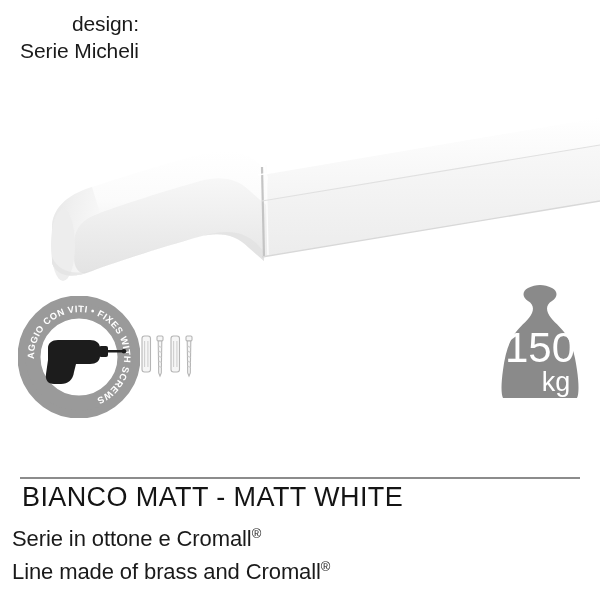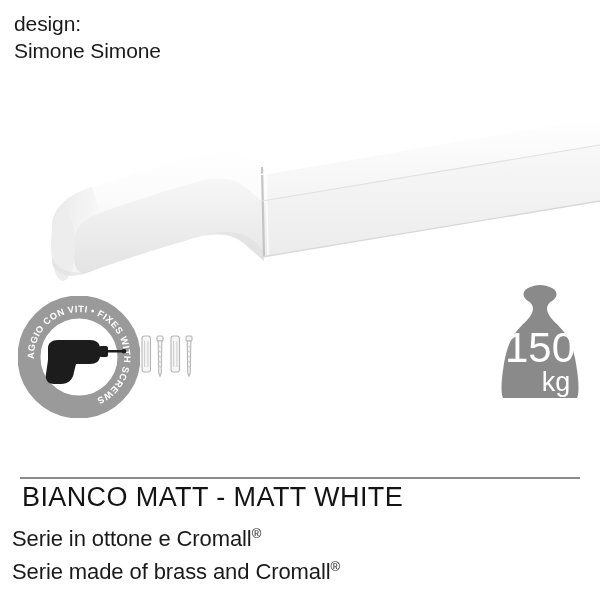--- a/index.html
+++ b/index.html
@@ -13,23 +13,24 @@
     height: 600px;
     background: #ffffff;
     overflow: hidden;
     font-family: "Liberation Sans", sans-serif;
     color: #1a1a1a;
   }
 
   
   #designer-credit {
     position: absolute;
-    left: 14px;
+    left: 20px;
     top: 10px;
     line-height: 1.30;
+    text-align: right;
   }
   #designer-credit .line {
     font-size: 21px;
     font-weight: 400;
     letter-spacing: -0.1px;
     color: #1a1a1a;
     white-space: nowrap;
   }
 
   
@@ -120,21 +121,21 @@
     letter-spacing: 0;
   }
 </style>
 </head>
 <body>
 
 <div id="page">
 
   <div id="designer-credit">
     <div class="line">design:</div>
-    <div class="line">Simone Simone</div>
+    <div class="line">Serie Micheli</div>
   </div>
 
   <div id="product-photo">
     <svg width="600" height="190" viewBox="0 0 600 190" xmlns="http://www.w3.org/2000/svg">
       <defs>
         <linearGradient id="topFace" x1="0" y1="0" x2="0" y2="1">
           <stop offset="0%" stop-color="#ffffff"></stop>
           <stop offset="55%" stop-color="#fbfbfb"></stop>
           <stop offset="100%" stop-color="#f0f0f0"></stop>
         </linearGradient>
@@ -303,17 +304,17 @@
   </div>
 
   <div id="finish-title">BIANCO MATT - MATT WHITE</div>
   <div id="title-divider"></div>
 
   <div id="material-desc">
     <div class="line">
       <span>Serie in ottone e Cromall</span><span class="reg">®</span>
     </div>
     <div class="line">
-      <span>Serie made of brass and Cromall</span><span class="reg">®</span>
+      <span>Line made of brass and Cromall</span><span class="reg">®</span>
     </div>
   </div>
 
 </div>
 
 </body></html>

